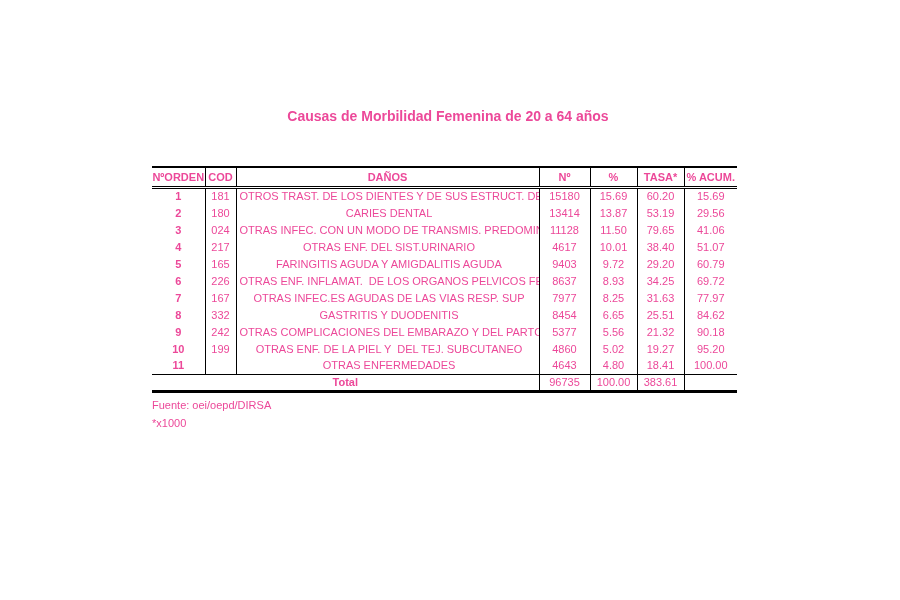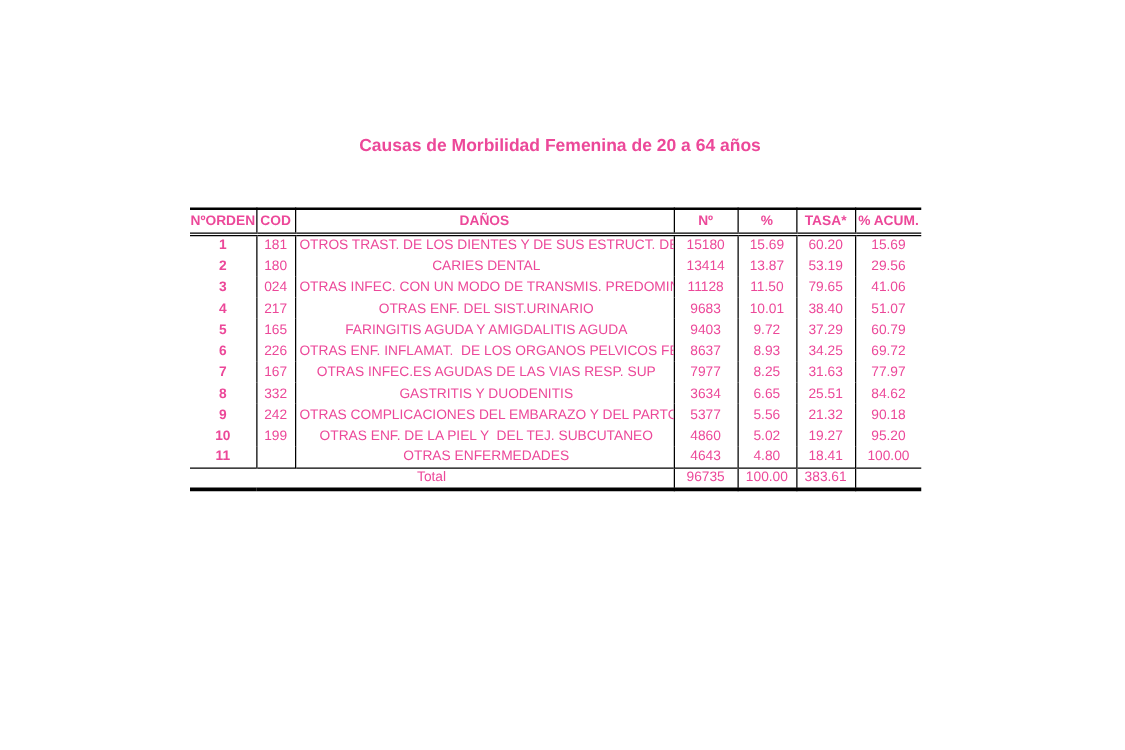--- a/index.html
+++ b/index.html
@@ -51,21 +51,21 @@
     text-align: center;
     vertical-align: middle;
     white-space: pre;
     overflow: hidden;
   }
   table.morbidity th + th,
   table.morbidity td + td { border-left: 1px solid #000; }
   td.cell-orden { font-weight: bold; }
   td.cell-danos { text-align: left; padding-left: 3px; }
   tr.total-row td { border-top: 1px solid #000; }
-  td.total-label { font-weight: normal; text-align: center; }
+  td.total-label { font-weight: bold; text-align: center; }
   .footer-block {
     position: absolute;
     left: 152px;
     top: 396px;
     font-size: 11px;
     line-height: 18px;
   }
 </style>
 </head>
 <body>
@@ -122,32 +122,32 @@
         <td class="cell-danos">OTRAS INFEC. CON UN MODO DE TRANSMIS. PREDOMINANTE</td>
         <td>11128</td>
         <td>11.50</td>
         <td>79.65</td>
         <td>41.06</td>
       </tr>
       <tr>
         <td class="cell-orden">4</td>
         <td>217</td>
         <td class="cell-danos">OTRAS ENF. DEL SIST.URINARIO</td>
-        <td>9683</td>
+        <td>4617</td>
         <td>10.01</td>
         <td>38.40</td>
         <td>51.07</td>
       </tr>
       <tr>
         <td class="cell-orden">5</td>
         <td>165</td>
         <td class="cell-danos">FARINGITIS AGUDA Y AMIGDALITIS AGUDA</td>
         <td>9403</td>
         <td>9.72</td>
-        <td>37.29</td>
+        <td>29.20</td>
         <td>60.79</td>
       </tr>
       <tr>
         <td class="cell-orden">6</td>
         <td>226</td>
         <td class="cell-danos">OTRAS ENF. INFLAMAT.  DE LOS ORGANOS PELVICOS FE  MI</td>
         <td>8637</td>
         <td>8.93</td>
         <td>34.25</td>
         <td>69.72</td>
@@ -158,21 +158,21 @@
         <td class="cell-danos">OTRAS INFEC.ES AGUDAS DE LAS VIAS RESP. SUP</td>
         <td>7977</td>
         <td>8.25</td>
         <td>31.63</td>
         <td>77.97</td>
       </tr>
       <tr>
         <td class="cell-orden">8</td>
         <td>332</td>
         <td class="cell-danos">GASTRITIS Y DUODENITIS</td>
-        <td>3634</td>
+        <td>8454</td>
         <td>6.65</td>
         <td>25.51</td>
         <td>84.62</td>
       </tr>
       <tr>
         <td class="cell-orden">9</td>
         <td>242</td>
         <td class="cell-danos">OTRAS COMPLICACIONES DEL EMBARAZO Y DEL PARTO</td>
         <td>5377</td>
         <td>5.56</td>
@@ -200,14 +200,18 @@
       <tr class="total-row">
         <td class="total-label" colspan="3">Total</td>
         <td>96735</td>
         <td>100.00</td>
         <td>383.61</td>
         <td></td>
       </tr>
     </tbody>
   </table>
 
+  <div class="footer-block">
+    <div>Fuente: oei/oepd/DIRSA</div>
+    <div>*x1000</div>
+  </div>
 
 </div>
 
 </body></html>

